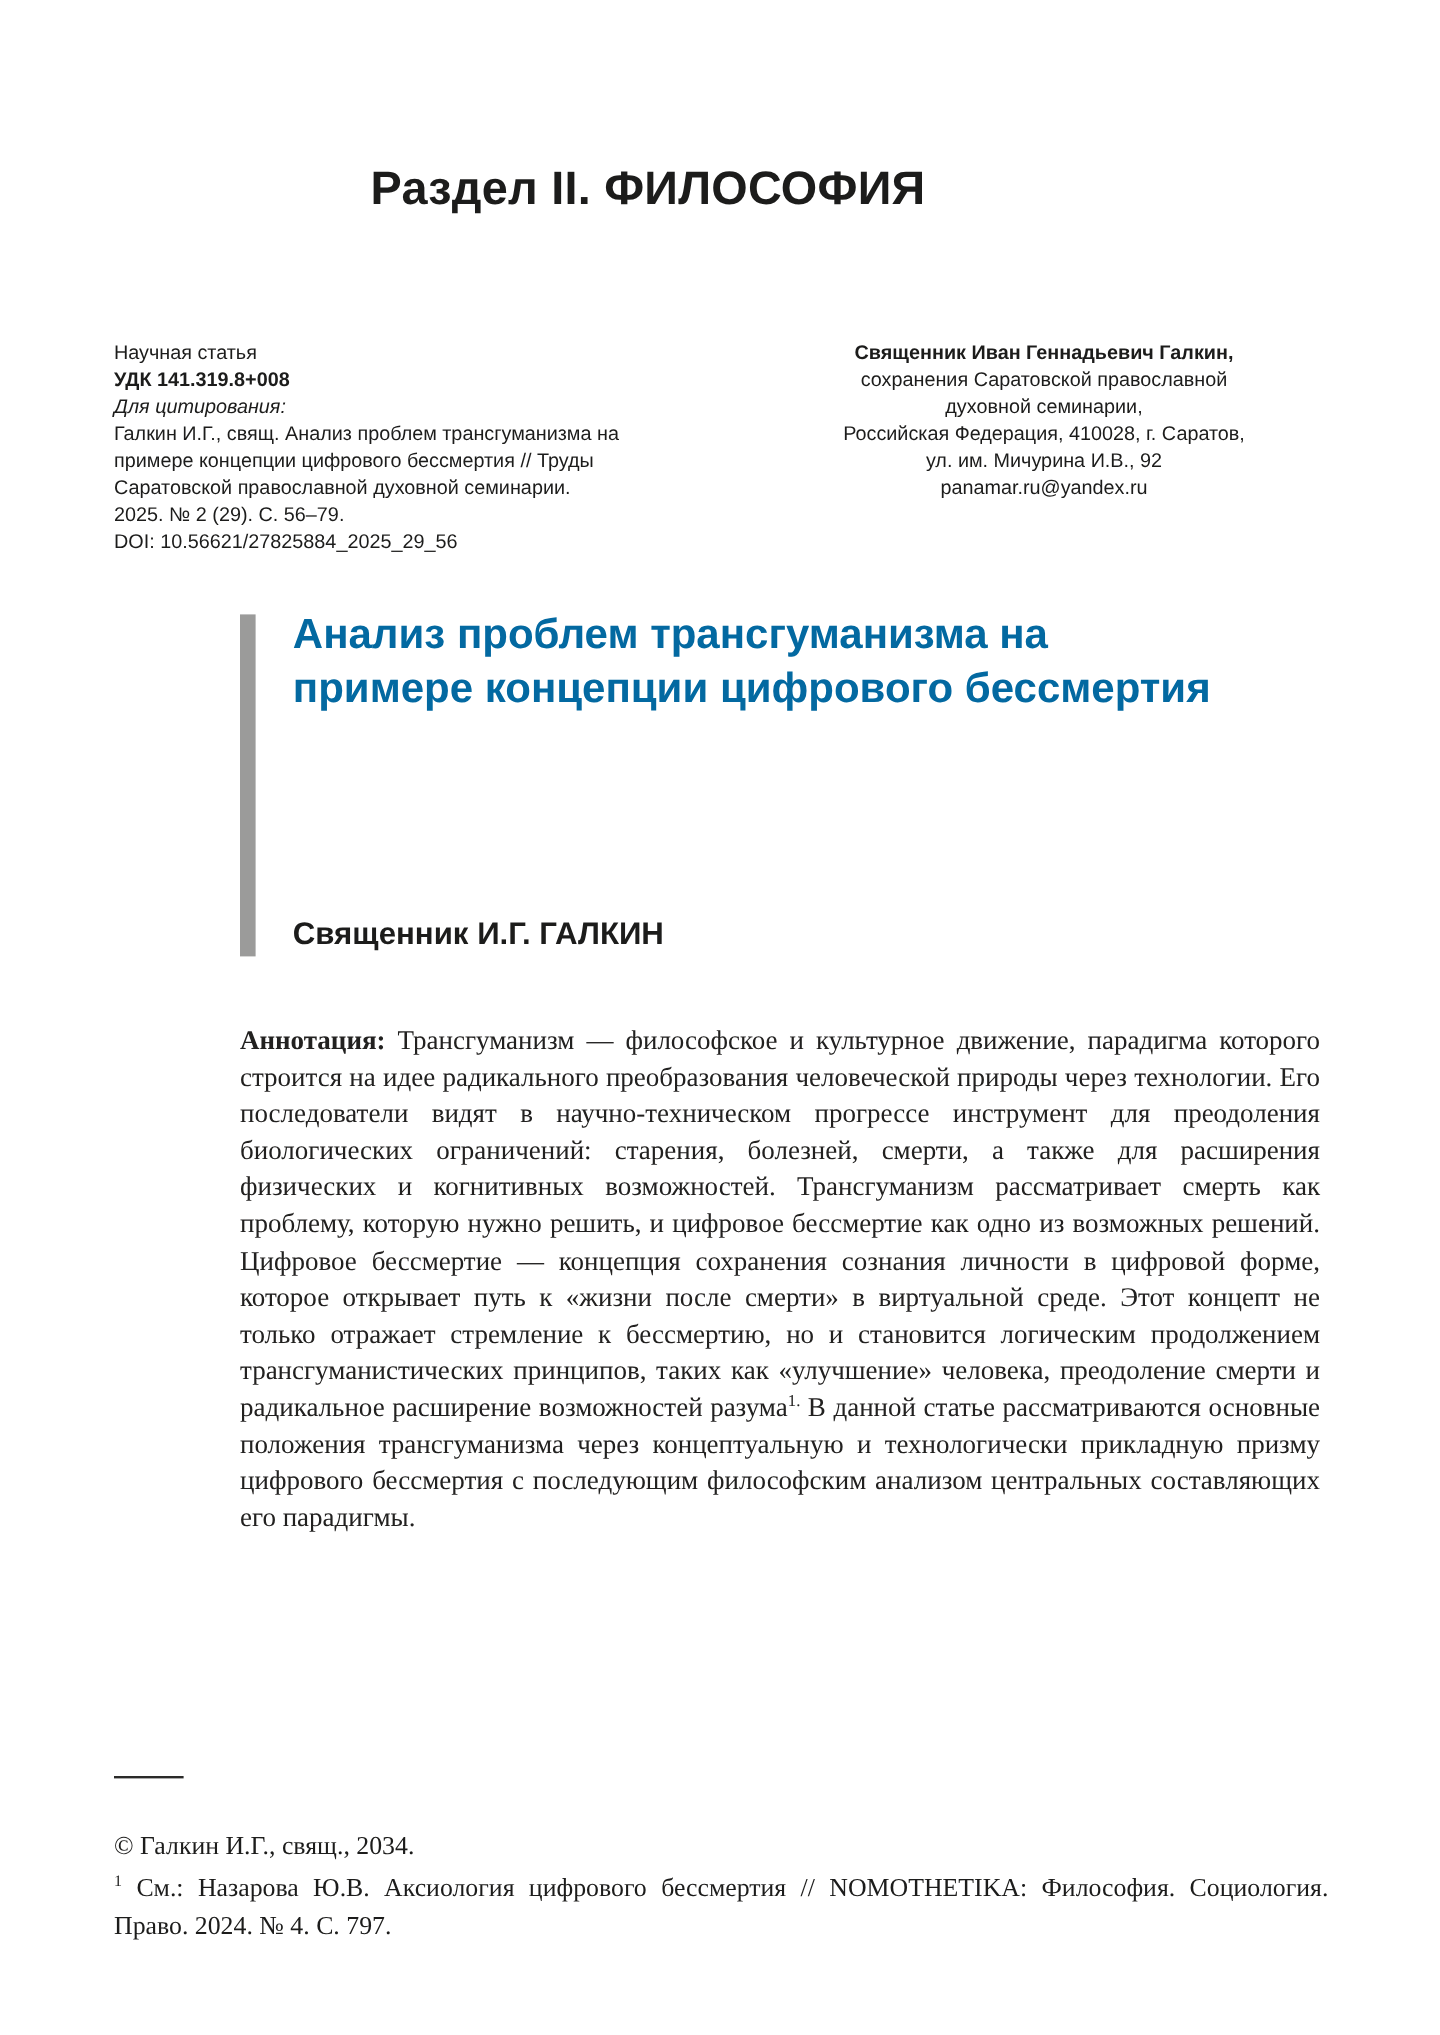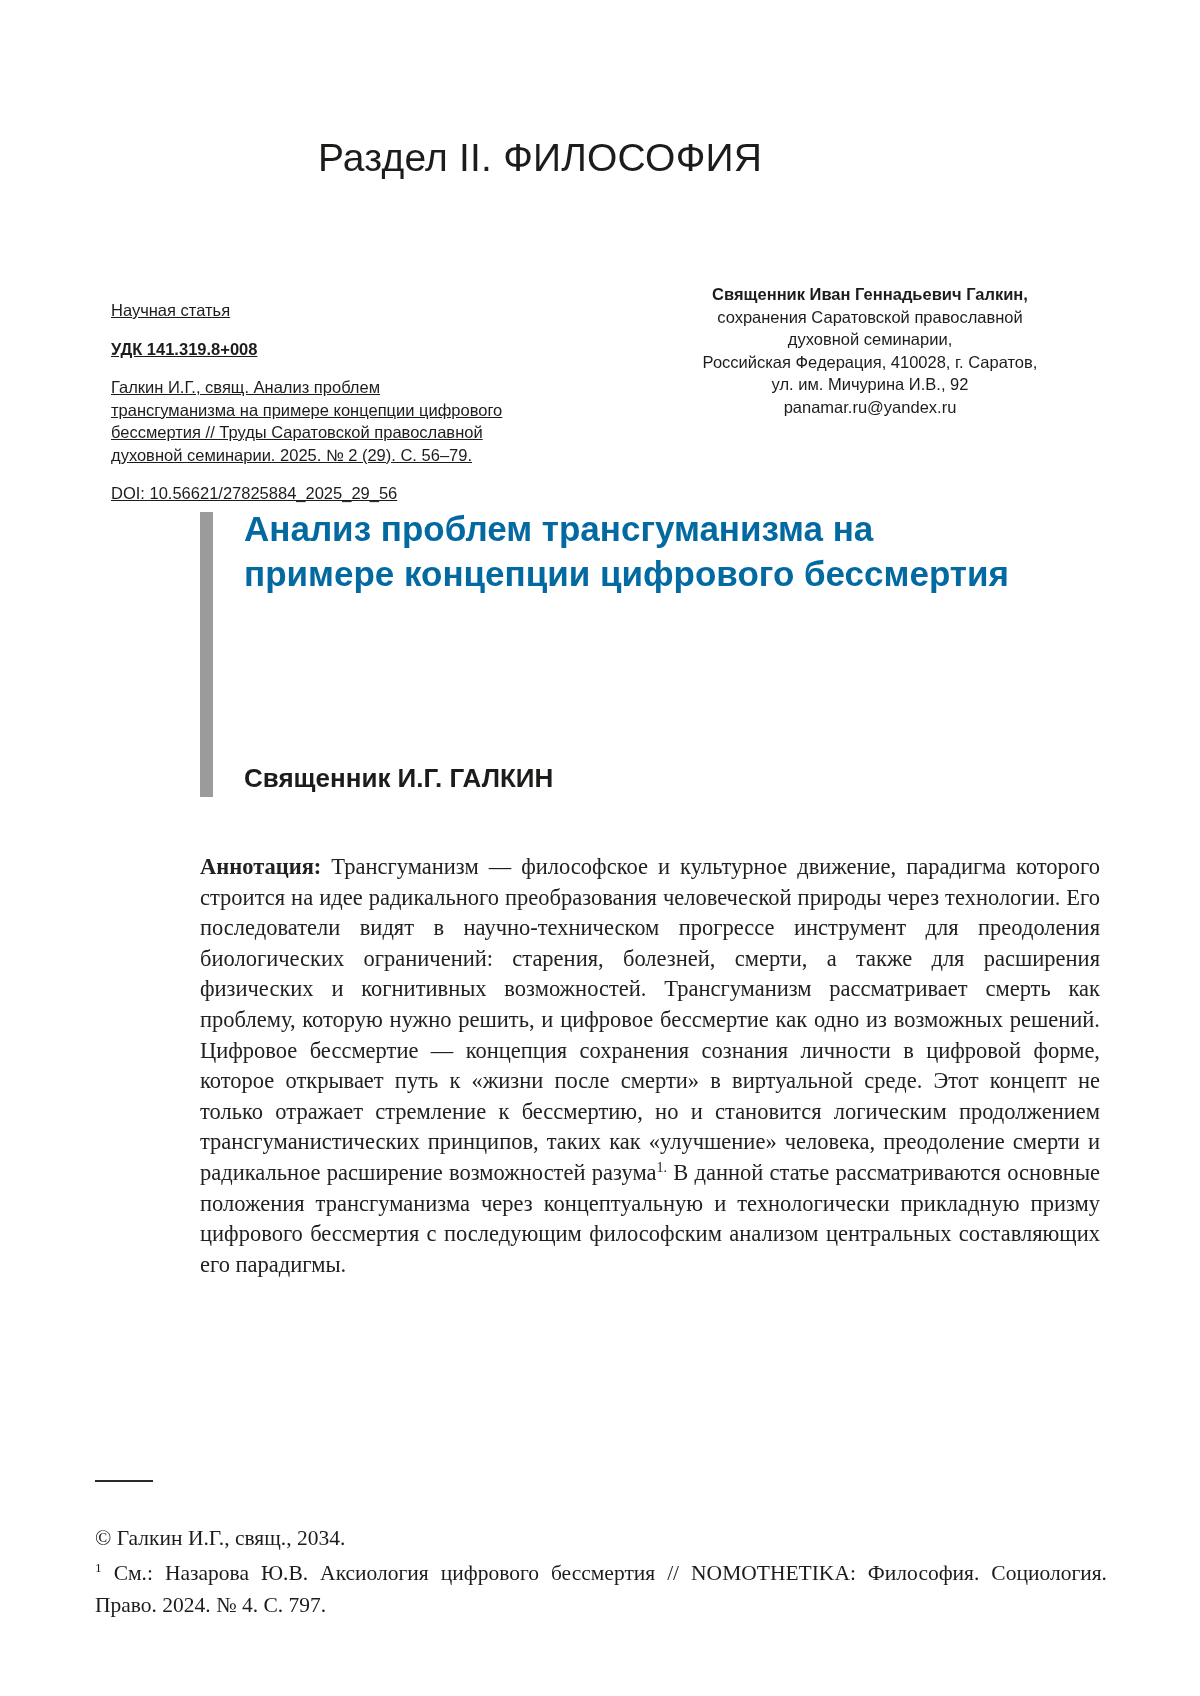--- a/index.html
+++ b/index.html
@@ -17,34 +17,34 @@
     overflow: hidden;
   }
   .section-title {
     position: absolute;
     top: 136px;
     left: 0;
     width: 1080px;
     margin: 0;
     text-align: center;
     font-size: 39px;
-    font-weight: 400;
+    font-weight: 700;
     letter-spacing: 0.2px;
     color: #1c1c1b;
   }
   
   .meta-left {
     position: absolute;
     top: 283px;
     left: 95px;
     width: 424px;
     font-size: 16.5px;
     line-height: 22.5px;
   }
-  .meta-left .row { margin: 16px; text-decoration: underline; }
+  .meta-left .row { margin: 0; }
   .bold { font-weight: 700; }
   .italic { font-style: italic; }
   .meta-right {
     position: absolute;
     top: 283px;
     right: 95px;
     width: 470px;
     text-align: center;
     font-size: 16.5px;
     line-height: 22.5px;
@@ -130,20 +130,21 @@
 </head>
 <body>
 
 <div class="page">
 
   <h1 class="section-title">Раздел II. ФИЛОСОФИЯ</h1>
 
   <div class="meta-left">
     <div class="row">Научная статья</div>
     <div class="row bold">УДК 141.319.8+008</div>
+    <div class="row italic">Для цитирования:</div>
     <div class="row">Галкин И.Г., свящ. Анализ проблем трансгуманизма на примере концепции цифрового бессмертия // Труды Саратовской православной духовной семинарии. 2025. № 2 (29). С. 56–79.</div>
     <div class="row">DOI: 10.56621/27825884_2025_29_56</div>
   </div>
 
   <div class="meta-right">
     <div class="row bold">Священник Иван Геннадьевич Галкин,</div>
     <div class="row">сохранения Саратовской православной</div>
     <div class="row">духовной семинарии,</div>
     <div class="row">Российская Федерация, 410028, г. Саратов,</div>
     <div class="row">ул. им. Мичурина И.В., 92</div>

